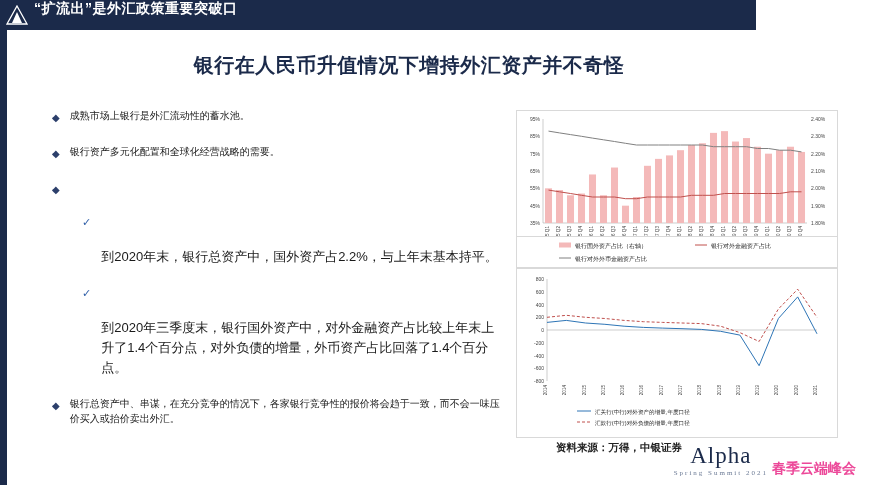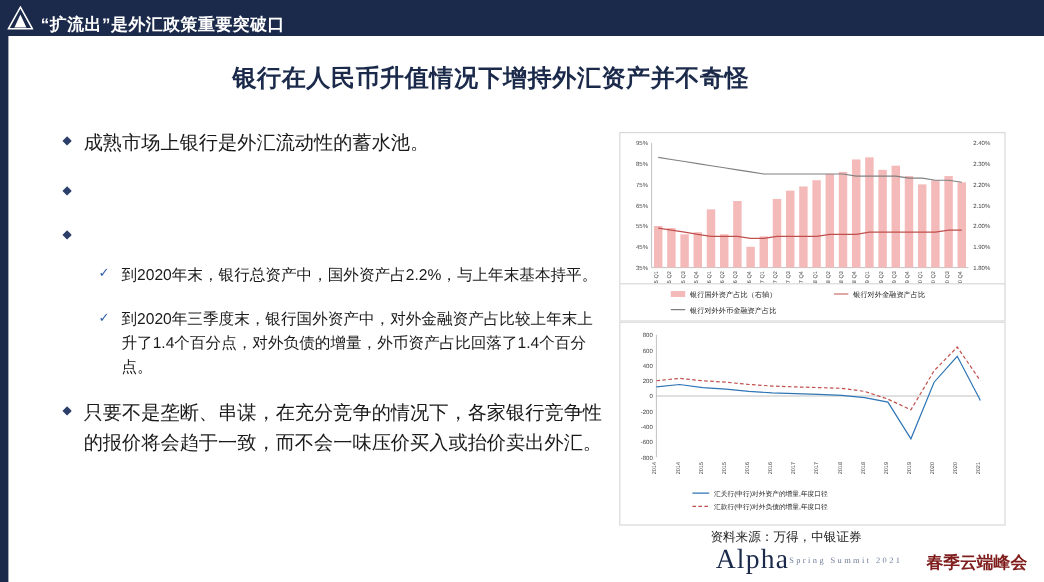--- a/index.html
+++ b/index.html
@@ -5,23 +5,23 @@
   html,body{margin:0;padding:0;}
   body{
     width:870px;height:485px;
     background:#ffffff;
     font-family:"Liberation Sans", sans-serif;
     overflow:hidden;
     position:relative;
   }
   
   .topbar{
-    position:absolute;left:0;top:0;width:870px;height:30px;
+    position:absolute;left:0;top:0;width:756px;height:30px;
     background:#1b2a4a;
-    display:flex;align-items:flex-end;
+    display:flex;align-items:flex-start;
   }
   .topbar .logo{
     width:34px;height:30px;display:flex;align-items:center;justify-content:center;
   }
   .topbar .logo svg{display:block;}
   .topbar .title{
     color:#ffffff;font-size:14px;font-weight:bold;letter-spacing:.5px;
     white-space:nowrap;
   }
   
@@ -39,56 +39,56 @@
   .content{
     position:absolute;left:52px;top:108px;width:450px;
   }
   .bullet{
     display:flex;align-items:flex-start;margin-bottom:17px;
   }
   .bullet .mark{
     color:#2c3f6b;font-size:10px;line-height:19px;margin-right:10px;flex:0 0 auto;
   }
   .bullet .txt{
-    font-size:16px;color:#1a1a1a;line-height:1.55;
+    font-size:10px;color:#1a1a1a;line-height:1.55;
   }
   .sub{
     margin-left:30px;
   }
   .sub .bullet .mark{
     color:#2f5fa8;font-size:11px;
   }
-  .sub .bullet .txt{font-size:13px;}
+  .sub .bullet .txt{font-size:13px;margin-top:34px;}
   .bullet.tight{margin-bottom:14px;}
   
   .chart-box{
     position:absolute;background:#ffffff;border:1px solid #d9d9d9;
   }
   #chart1{left:516px;top:110px;width:320px;height:152px;}
   #chart1-legend{left:516px;top:236px;width:320px;height:30px;}
   #chart2{left:516px;top:268px;width:320px;height:168px;}
   .src{
-    position:absolute;left:592px;top:441px;font-size:10.5px;color:#222;font-weight:normal;
+    position:absolute;left:556px;top:441px;font-size:10.5px;color:#222;font-weight:bold;
   }
   
   .footer{
     position:absolute;right:14px;bottom:8px;display:flex;align-items:flex-end;
   }
   .alpha{
     font-family:"Liberation Serif", serif;
     font-size:23px;color:#1b2a4a;letter-spacing:1px;line-height:1;
   }
   .alpha-sub{
     font-family:"Liberation Serif", serif;
     font-size:7px;color:#6b7a95;letter-spacing:2px;text-align:left;margin-top:2px;
   }
   .summit{
-    font-size:14px;color:#7f1d1d;font-weight:bold;margin-left:20px;line-height:1;
-  }
-  .footer-col{display:flex;flex-direction:row;align-items:center;}
+    font-size:14px;color:#ec4899;font-weight:bold;margin-left:4px;line-height:1;
+  }
+  .footer-col{display:flex;flex-direction:column;align-items:center;}
 </style>
 </head>
 <body>
 
 <div class="topbar">
   <div class="logo">
     <svg width="22" height="20" viewBox="0 0 22 20">
       <polygon points="11,1 21,19 1,19" fill="none" stroke="#ffffff" stroke-width="1.3"></polygon>
       <polygon points="11,7 16,18 6,18" fill="#ffffff"></polygon>
     </svg>
@@ -101,40 +101,41 @@
 
 <div class="content">
 
   <div class="bullet">
     <span class="mark">◆</span>
     <span class="txt">成熟市场上银行是外汇流动性的蓄水池。</span>
   </div>
 
   <div class="bullet">
     <span class="mark">◆</span>
+    <span class="txt">银行资产多元化配置和全球化经营战略的需要。</span>
   </div>
 
   <div class="bullet tight">
     <span class="mark">◆</span>
   </div>
 
   <div class="sub">
     <div class="bullet">
       <span class="mark">✓</span>
       <span class="txt">到2020年末，银行总资产中，国外资产占2.2%，与上年末基本持平。</span>
     </div>
     <div class="bullet">
       <span class="mark">✓</span>
       <span class="txt">到2020年三季度末，银行国外资产中，对外金融资产占比较上年末上升了1.4个百分点，对外负债的增量，外币资产占比回落了1.4个百分点。</span>
     </div>
   </div>
 
   <div class="bullet" style="margin-top:4px;">
     <span class="mark">◆</span>
-    <span class="txt">只要不是垄断、串谋，在充分竞争的情况下，各家银行竞争性的报价将会趋于一致，而不会一味压价买入或抬价卖出外汇。</span>
+    <span class="txt">银行总资产中、串谋，在充分竞争的情况下，各家银行竞争性的报价将会趋于一致，而不会一味压价买入或抬价卖出外汇。</span>
   </div>
 </div>
 
 <div class="chart-box" id="chart1">
   <svg id="svg1" width="320" height="152" viewBox="0 0 320 152">
       <text x="23" y="114" text-anchor="end" font-size="5" fill="#444">35%</text>
       <text x="23" y="96.66666666666667" text-anchor="end" font-size="5" fill="#444">45%</text>
       <text x="23" y="79.33333333333334" text-anchor="end" font-size="5" fill="#444">55%</text>
       <text x="23" y="62" text-anchor="end" font-size="5" fill="#444">65%</text>
       <text x="23" y="44.66666666666667" text-anchor="end" font-size="5" fill="#444">75%</text>

